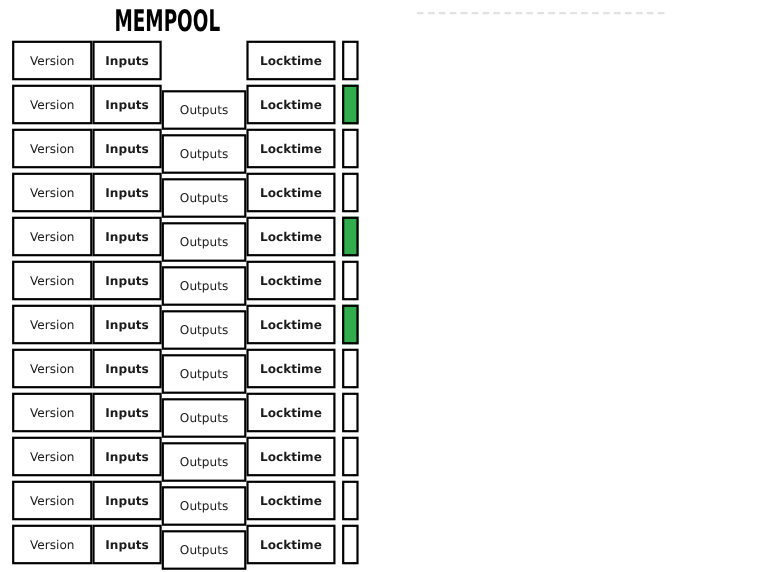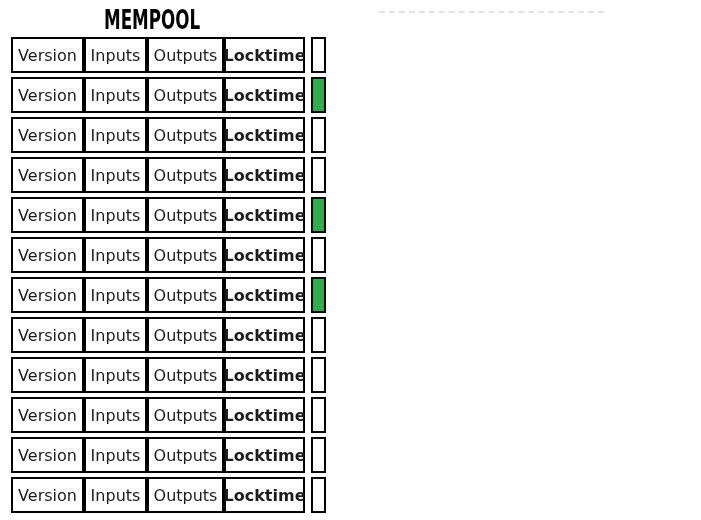--- a/index.html
+++ b/index.html
@@ -46,27 +46,27 @@
     height: 36px;
     margin-bottom: 4px;
   }
   .cell {
     box-sizing: border-box;
     border: 2px solid var(--border-color, #000000);
     background: #ffffff;
     display: flex;
     align-items: center;
     justify-content: center;
-    font-size: 16px;
+    font-size: 11px;
     color: #1c1c1c;
     height: 36px;
   }
   .cell.version  { width: 73px; }
-  .cell.inputs   { width: 63px; }
-  .cell.outputs  { width: 77px; }
+  .cell.inputs   { width: 63px; font-weight: bold; }
+  .cell.outputs  { width: 77px; margin-top: 45px; }
   .cell.locktime { width: 81px; font-weight: bold; }
   .spacer {
     width: 6px;
     height: 36px;
   }
   .status {
     box-sizing: border-box;
     width: 15px;
     height: 36px;
     border: 2px solid var(--border-color, #000000);

